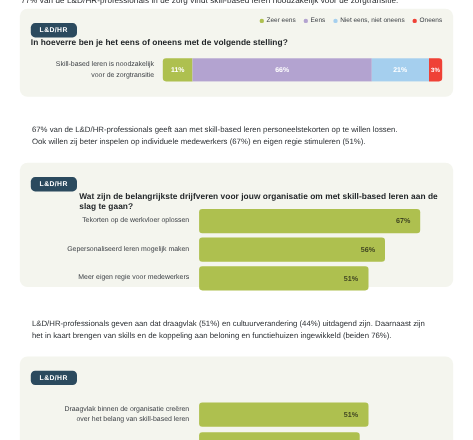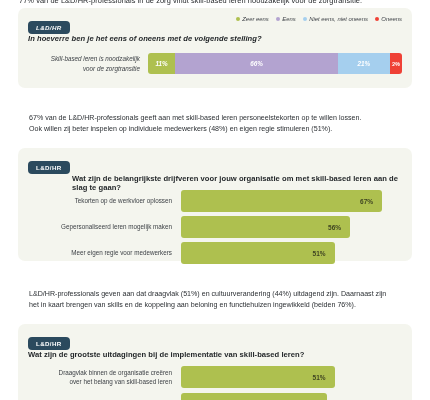--- a/index.html
+++ b/index.html
@@ -80,21 +80,21 @@
     font-size: 7.1px; color: #2b2f33; line-height: 1.62;
   }
 </style>
 </head>
 <body>
 
 <div class="page">
 
   <div class="intro-line">77% van de L&amp;D/HR-professionals in de zorg vindt skill-based leren noodzakelijk voor de zorgtransitie.</div>
 
-  <div class="card" style="top:8px; height:80px;font-style:italic;">
+  <div class="card" style="top:8px; height:80px;">
     <div style="position:absolute; left:10px; top:8px;">
       <span class="badge">L&amp;D/HR</span>
     </div>
 
     <div class="legend">
       <span class="li">
         <span class="dot" style="background:#aec04f;"></span>
         <span>Zeer eens</span>
       </span>
       <span class="li">
@@ -122,21 +122,21 @@
         <div class="seg first" style="background:#aec04f; width:11%;">11%</div>
         <div class="seg" style="background:#b3a3d0; width:66%;">66%</div>
         <div class="seg" style="background:#a5cfee; width:21%;">21%</div>
         <div class="seg last" style="background:#ef4136; width:5%; font-size:5.6px;">3%</div>
       </div>
     </div>
   </div>
 
   <div class="sect-body" style="top:113px;">
     <div>67% van de L&amp;D/HR-professionals geeft aan met skill-based leren personeelstekorten op te willen lossen.</div>
-    <div>Ook willen zij beter inspelen op individuele medewerkers (48%) en eigen regie stimuleren (51%).</div>
+    <div>Ook willen zij beter inspelen op individuele medewerkers (67%) en eigen regie stimuleren (51%).</div>
   </div>
 
   <div class="card" style="top:148px; height:113px;">
     <div style="position:absolute; left:10px; top:8px;">
       <span class="badge">L&amp;D/HR</span>
     </div>
 
     <div class="q" style="position:absolute; left:10px; top:26px;margin-left:44px;">Wat zijn de belangrijkste drijfveren voor jouw organisatie om met skill-based leren aan de slag te gaan?</div>
 
     <div style="position:absolute; left:8px; right:10px; top:42px;">
@@ -164,21 +164,20 @@
   <div class="sect-body" style="top:289px;">
     <div>L&amp;D/HR-professionals geven aan dat draagvlak (51%) en cultuurverandering (44%) uitdagend zijn. Daarnaast zijn</div>
     <div>het in kaart brengen van skills en de koppeling aan beloning en functiehuizen ingewikkeld (beiden 76%).</div>
   </div>
 
   <div class="card" style="top:324px; height:113px;">
     <div style="position:absolute; left:10px; top:8px;">
       <span class="badge">L&amp;D/HR</span>
     </div>
 
-    <div class="q" style="position:absolute; left:10px; top:26px;">Wat zijn de grootste uitdagingen bij de implementatie van skill-based leren?</div>
 
     <div style="position:absolute; left:8px; right:10px; top:42px;">
       <div class="hrow" style="margin-bottom:5px;">
         <div class="hlabel" style="width:155px;">
           <div>Draagvlak binnen de organisatie creëren</div>
           <div>over het belang van skill-based leren</div>
         </div>
         <div class="hbarwrap">
           <div class="hbar" style="width:69.5%;">51%</div>
         </div>

